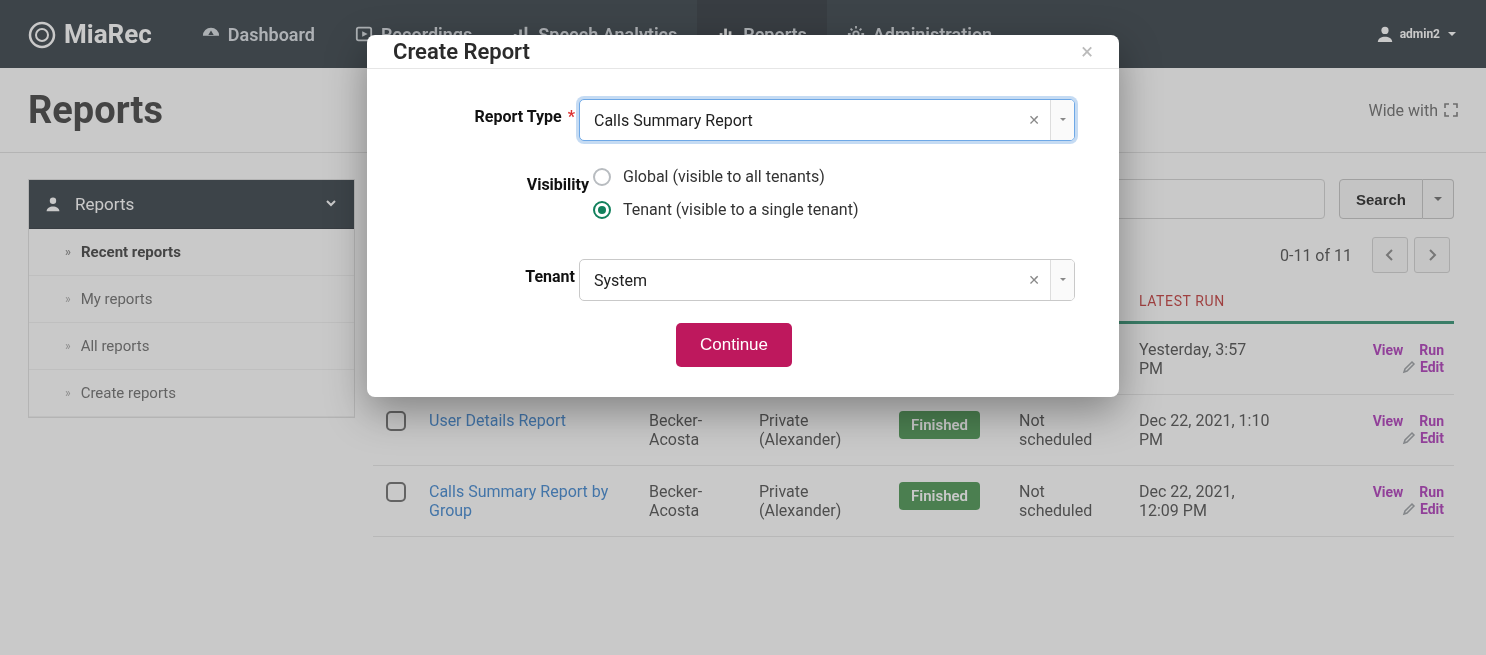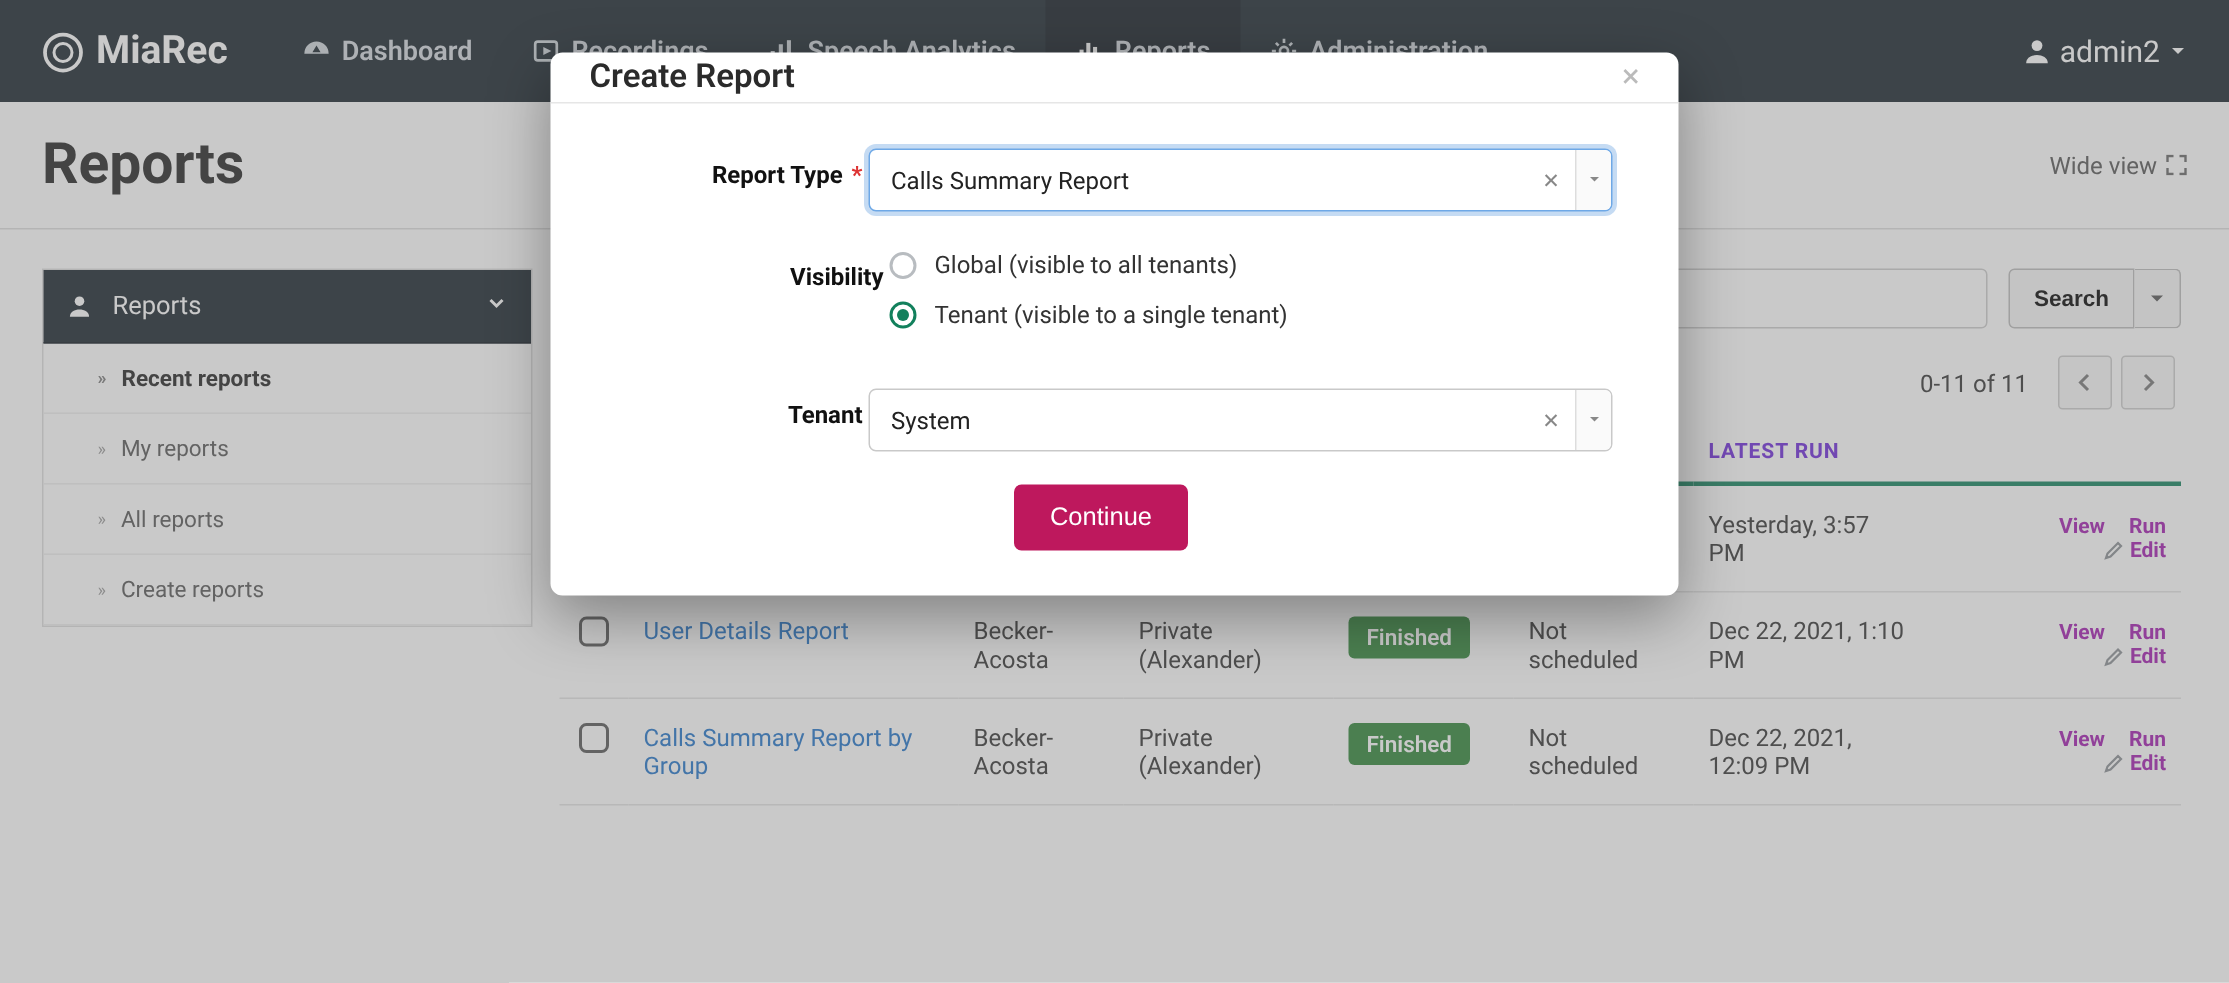--- a/index.html
+++ b/index.html
@@ -40,21 +40,21 @@
     font-size: 18px;
     color: #d2d8de;
     cursor: pointer;
     font-weight: 600;
   }
   .nav-item svg, .nav-item .glyph { margin-right: 8px; }
   .nav-item.active {
     background: #0e171f;
   }
   .nav-spacer { flex: 1; }
-  .nav-user { display: flex; align-items: center; font-size: 20px; color: #fff; font-weight: 400; cursor: pointer; }
+  .nav-user { display: flex; align-items: center; font-size: 12px; color: #fff; font-weight: 700; cursor: pointer; }
   .nav-user svg:first-child { margin-right: 6px; }
   .nav-user .caret { margin-left: 6px; }
 
   
   .page-head {
     display: flex;
     align-items: center;
     padding: 20px 28px 20px 28px;
     border-bottom: 1px solid #ddd;
   }
@@ -172,24 +172,24 @@
     color: #666;
   }
 
   table.report-table {
     width: 100%;
     border-collapse: collapse;
     table-layout: fixed;
   }
   .report-table thead th {
     text-align: left;
-    color: #6d28d9;
+    color: #b91c1c;
     font-size: 14px;
     letter-spacing: .6px;
-    font-weight: 700;
+    font-weight: 400;
     padding: 10px 10px 12px 10px;
     border-bottom: 3px solid #12805c;
     text-transform: uppercase;
   }
   .report-table tbody td {
     padding: 16px 10px;
     border-bottom: 1px solid #e3e3e3;
     vertical-align: top;
     font-size: 16px;
     color: #333;
@@ -380,21 +380,21 @@
     <svg class="caret" width="12" height="12" viewBox="0 0 12 12">
         <path d="M2 4l4 4 4-4" fill="#fff"></path>
       </svg>
   </div>
 </div>
 
 <div class="page-head">
   <h1 class="page-title">Reports</h1>
   <div class="spacer"></div>
   <div class="wide-view">
-    <span>Wide view</span>
+    <span>Wide with</span>
     <svg width="14" height="14" viewBox="0 0 14 14">
         <path d="M1 5V1h4M13 9v4H9M9 1h4v4M5 13H1V9" stroke="#666" stroke-width="1.6" fill="none"></path>
       </svg>
   </div>
 </div>
 
 <div class="body-row">
 
   <div class="sidebar">
     <div class="side-cat">

